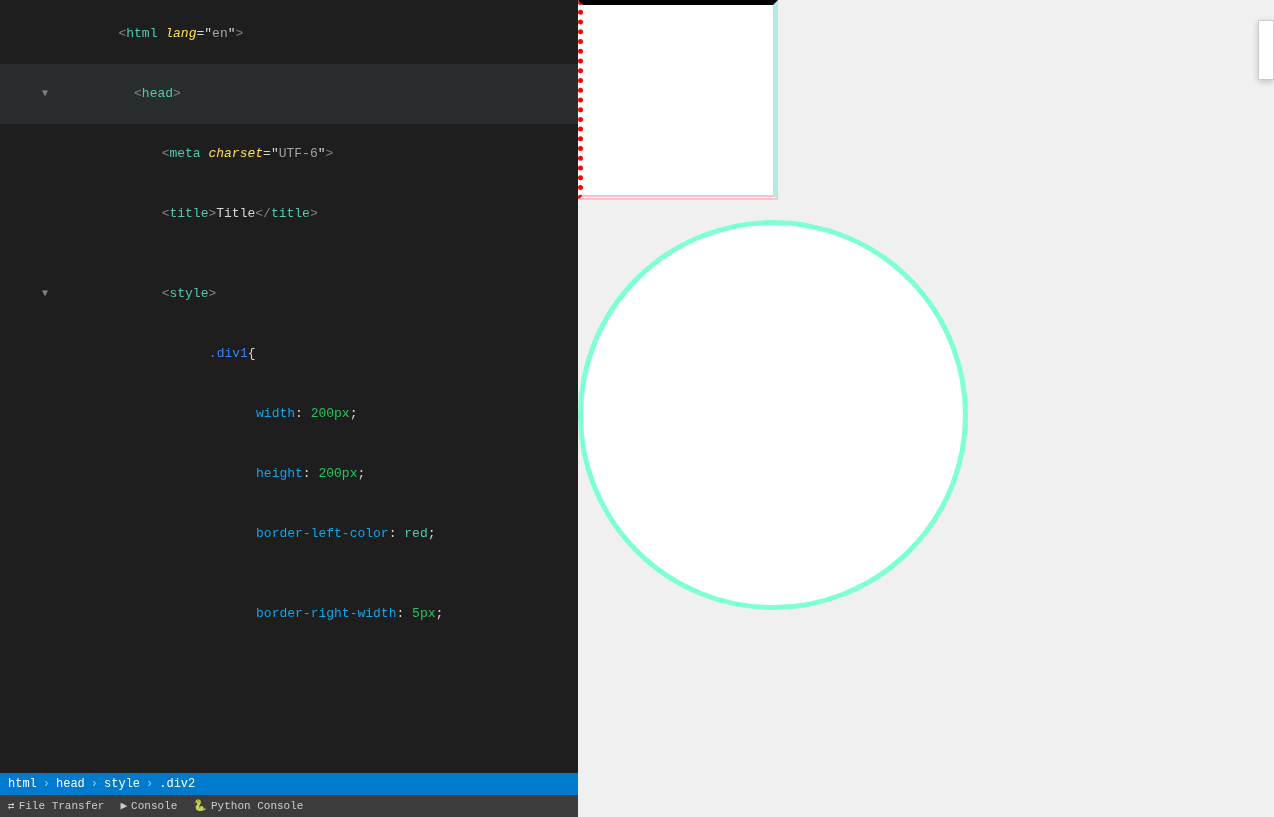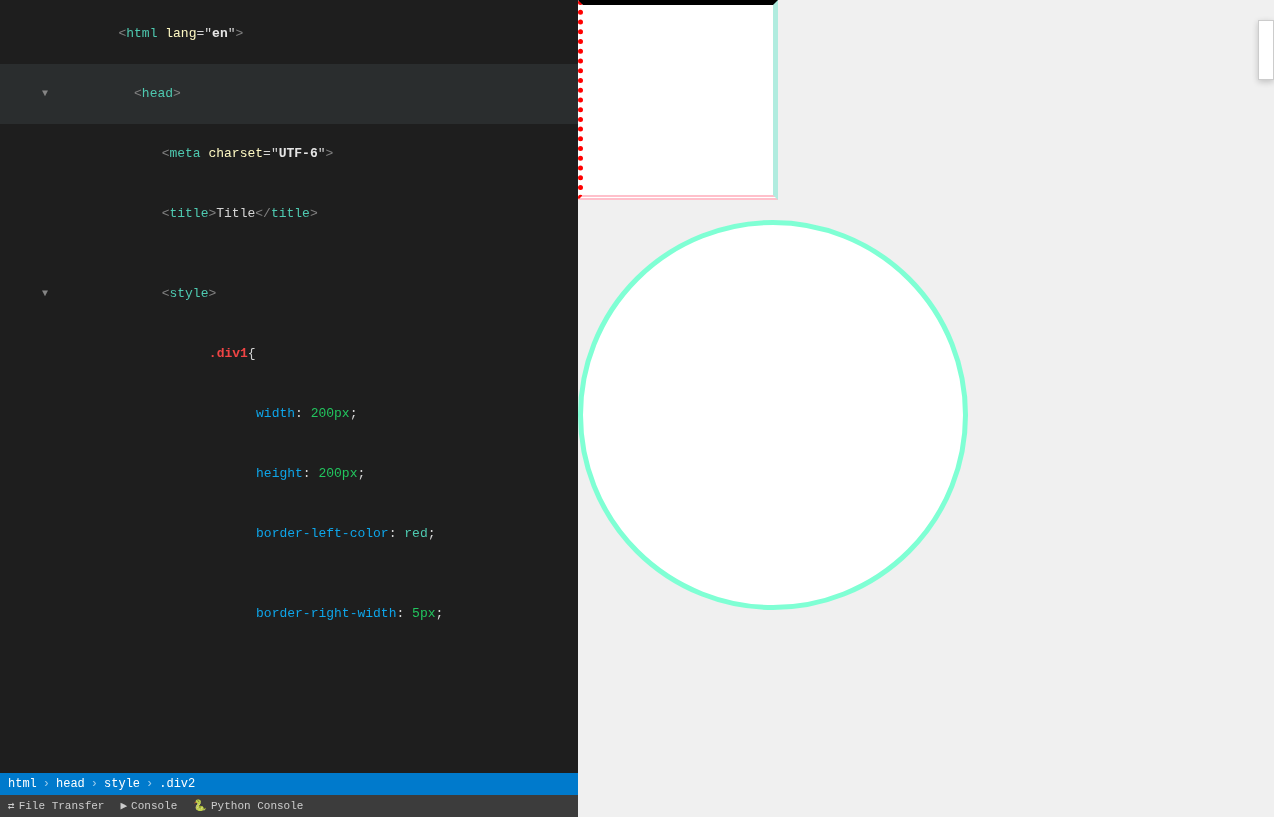--- a/index.html
+++ b/index.html
@@ -60,29 +60,29 @@
       text-align: center;
     }
 
     .code-content {
       padding-left: 4px;
       white-space: pre;
     }
 
     
     .t-tag    { color: #4ec9b0; }
-    .t-attr   { color: #fef9c3; }
-    .t-str    { color: #e5e5e5; font-weight: bold; }
+    .t-attr   { color: #fde047; font-style: italic; }
+    .t-str    { color: #a3a3a3; }
     .t-punct  { color: #d4d4d4; }
     .t-prop   { color: #0ea5e9; }
     .t-val-num { color: #22c55e; }
     .t-val-kw  { color: #4ec9b0; margin-top: 44px; }
     .t-colon  { color: #d4d4d4; }
     .t-semi   { color: #d4d4d4; }
-    .t-selector { color: #ef4444; font-weight: bold; }
+    .t-selector { color: #3b82f6; }
     .t-brace  { color: #d4d4d4; }
     .t-angle  { color: #808080; }
     .t-white  { color: #d4d4d4; }
 
     
     .line-active {
       background: #2a2d2e;
     }
 
     

